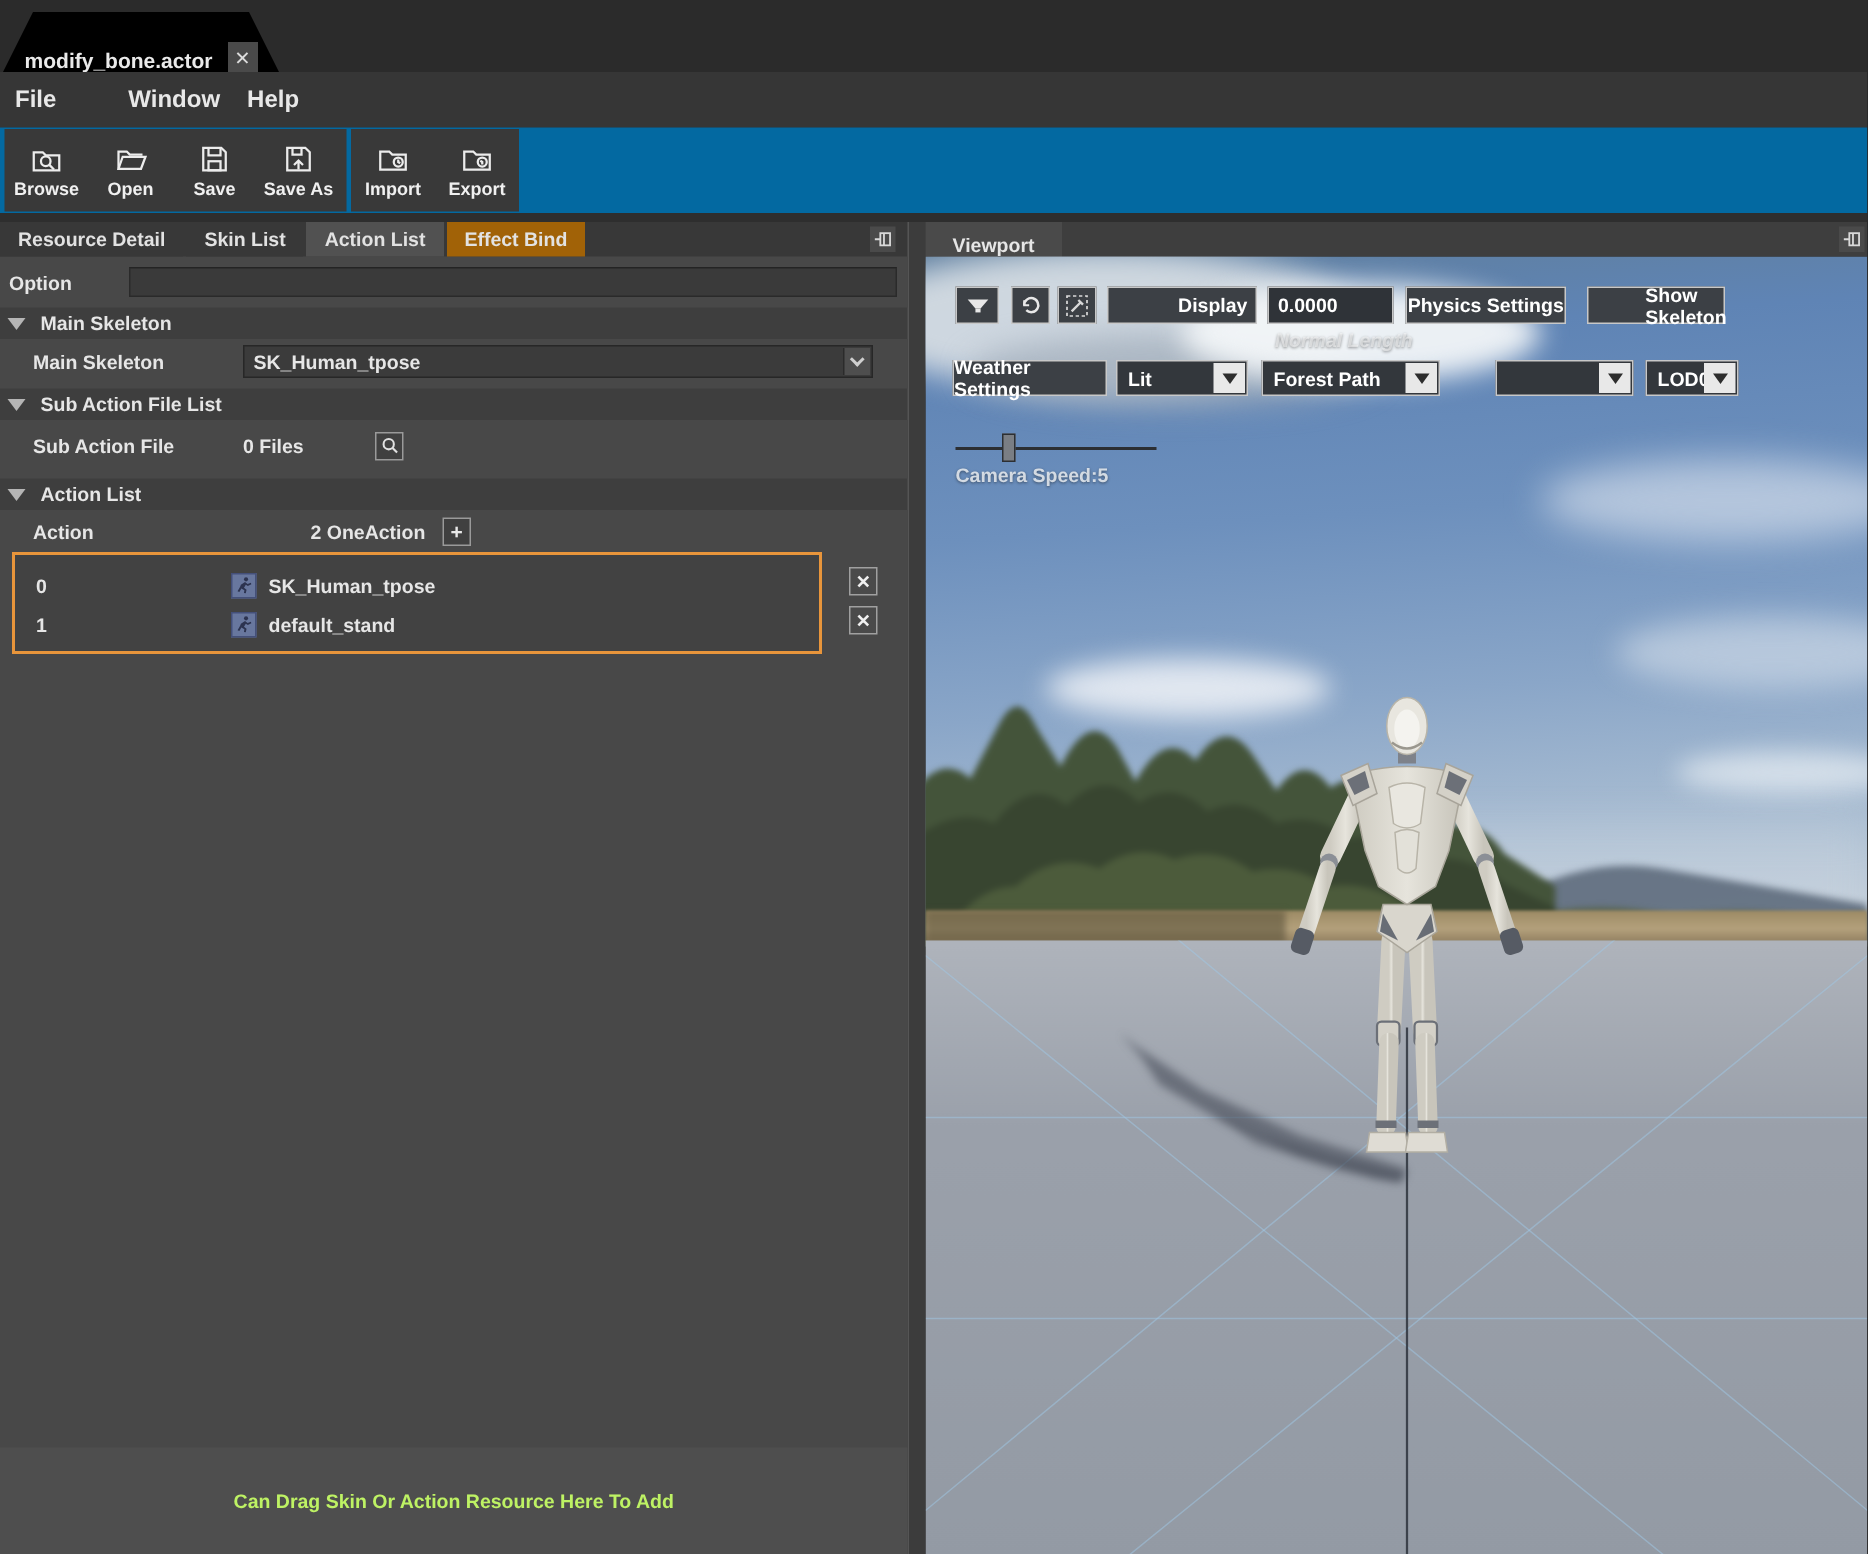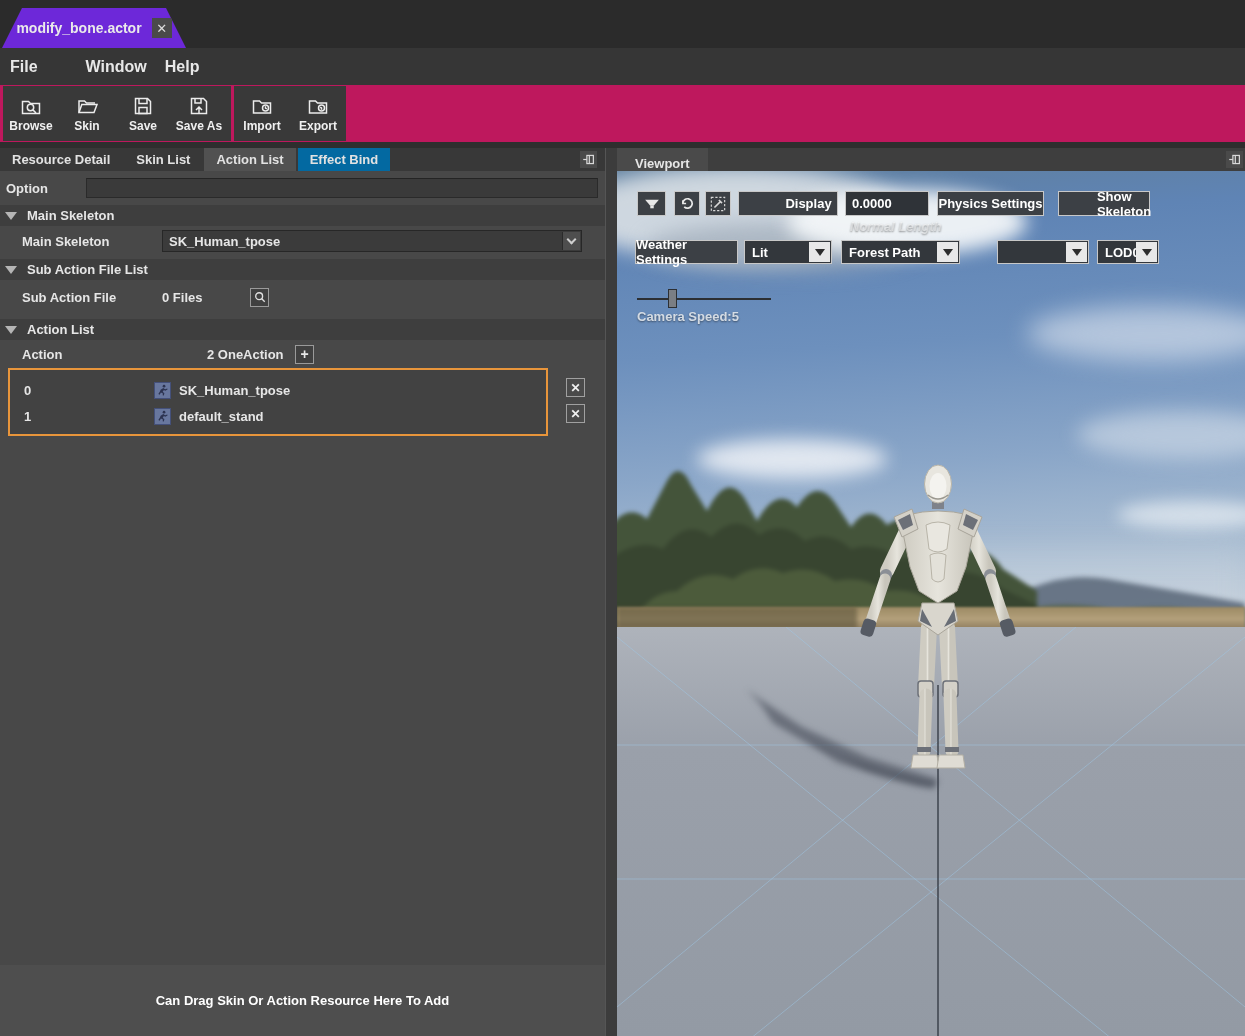--- a/index.html
+++ b/index.html
@@ -2,46 +2,46 @@
 <html><head>
 <meta charset="utf-8">
 <style>
   * { margin:0; padding:0; box-sizing:border-box; }
   body { background:#222; font-family:"Liberation Sans", sans-serif; }
   .app { position:relative; width:1245px; height:1036px; background:#2e2e2e; overflow:hidden;
          color:#e6e6e6; font-weight:bold; font-size:13px; }
 
   
   .doc-tabbar { position:absolute; left:0; top:0; width:1245px; height:48px; background:#2b2b2b; }
-  .doc-tab { position:absolute; left:2px; top:8px; width:184px; height:40px; background:#6d28d9;
+  .doc-tab { position:absolute; left:2px; top:8px; width:184px; height:40px; background:#000000;
              clip-path:polygon(20px 0, calc(100% - 20px) 0, 100% 100%, 0 100%);
-             display:flex; align-items:center; justify-content:center; gap:10px; }
+             display:flex; align-items:flex-end; justify-content:center; gap:10px; }
   .doc-tab-label { font-size:14px; color:#eaeaea; }
   .doc-close { width:20px; height:20px; display:flex; align-items:center; justify-content:center;
                background:#4a4a4a; color:#dcdcdc; font-size:13px; font-weight:normal; cursor:pointer; }
 
   
   .menubar { position:absolute; left:0; top:48px; width:1245px; height:37px; background:#363636;
              display:flex; align-items:center; }
   .menu-item { font-size:16px; color:#e8e8e8; cursor:pointer; }
   .menu-file { margin-left:10px; } .menu-window { margin-left:48px; } .menu-help { margin-left:18px; }
 
   
-  .toolbar { position:absolute; left:0; top:85px; width:1245px; height:57px; background:#be185d; }
+  .toolbar { position:absolute; left:0; top:85px; width:1245px; height:57px; background:#0369a1; }
   .tool-group { position:absolute; top:1px; height:55px; background:#393939; display:flex; }
   .tg1 { left:3px; width:228px; } .tg2 { left:234px; width:112px; }
   .tool-btn { width:56px; display:flex; flex-direction:column; align-items:center; justify-content:center;
               gap:2px; cursor:pointer; }
   .tool-btn svg { display:block; }
   .tool-label { font-size:12px; color:#f0f0f0; }
 
   
   .left-panel { position:absolute; left:0; top:148px; width:605px; height:888px; background:#484848; }
   .panel-tabbar { position:absolute; left:0; top:0; width:605px; height:23px; background:#383838; display:flex; }
-  .ptab { height:23px; display:flex; align-items:center; padding:0 12px; color:#e2e2e2; background:#0369a1;
+  .ptab { height:23px; display:flex; align-items:center; padding:0 12px; color:#e2e2e2; background:#a16207;
           margin-right:2px; cursor:pointer; }
   .ptab.active { background:#515151; }
   .pin-btn { position:absolute; top:3px; width:17px; height:17px; background:#4a4a4a; display:flex;
              align-items:center; justify-content:center; cursor:pointer; }
   .lp-pin { right:8px; }
 
   .option-row { position:absolute; left:0; top:28px; width:605px; height:24px; display:flex; align-items:center; }
   .option-label { margin-left:6px; width:80px; }
   .option-input { width:512px; height:20px; background:#3a3a3a; border:1px solid #2a2a2a;
                   border-top:1px solid #242424; color:#e6e6e6; font:inherit; padding:0 5px; }
@@ -68,21 +68,21 @@
   .action-row { position:absolute; left:0; width:536px; height:26px; display:flex; align-items:center; }
   .act-index { margin-left:14px; width:130px; }
   .act-icon { width:17px; height:17px; background:#68779e; border:1px solid #44507a; margin-right:8px;
               display:flex; align-items:center; justify-content:center; }
   .remove-btn { position:absolute; left:566px; width:19px; height:19px; background:#4a4a4a;
                 border:1px solid #a0a0a0; color:#f0f0f0; display:flex; align-items:center;
                 justify-content:center; font-size:12px; cursor:pointer; }
 
   .panel-footer { position:absolute; left:0; top:817px; width:605px; height:71px; background:#4e4e4e;
                   display:flex; justify-content:center; }
-  .footer-hint { margin-top:28px; color:#ffffff; }
+  .footer-hint { margin-top:28px; color:#bef264; }
 
   .divider { position:absolute; left:605px; top:148px; width:12px; height:888px; background:#3c3c3c;
              border-left:1px solid #555; cursor:col-resize; }
 
   
   .vp { position:absolute; left:617px; top:148px; width:628px; height:888px; }
   .vp-tabbar { position:absolute; left:0; top:0; width:628px; height:23px; background:#3e3e3e; }
   .vp-tab { position:absolute; left:0; top:0; height:23px; padding:0 18px; background:#4a4a4a;
             display:flex; align-items:flex-end; color:#e6e6e6; cursor:pointer; }
   .vp-pin { right:2px; }
@@ -154,21 +154,21 @@
           </span>
         <span class="tool-label">Browse</span>
       </div>
       <div class="tool-btn">
         <span>
           <svg width="22" height="22" viewBox="0 0 22 22" fill="none" stroke="#ececec" stroke-width="1.5">
             <path d="M3 17.5 L3 6 h5.5 l2 2 H19"></path>
               <path d="M3 17.5 L5.8 9.5 H21 L18 17.5 Z"></path>
           </svg>
           </span>
-        <span class="tool-label">Skin</span>
+        <span class="tool-label">Open</span>
       </div>
       <div class="tool-btn">
         <span>
           <svg width="22" height="22" viewBox="0 0 22 22" fill="none" stroke="#ececec" stroke-width="1.5">
             <path d="M3.5 3.5 h12 l3 3 v12 h-15 z"></path>
               <path d="M7 3.5 v5 h8 v-5"></path>
               <rect x="7" y="12.5" width="8" height="6"></rect>
           </svg>
           </span>
         <span class="tool-label">Save</span>

